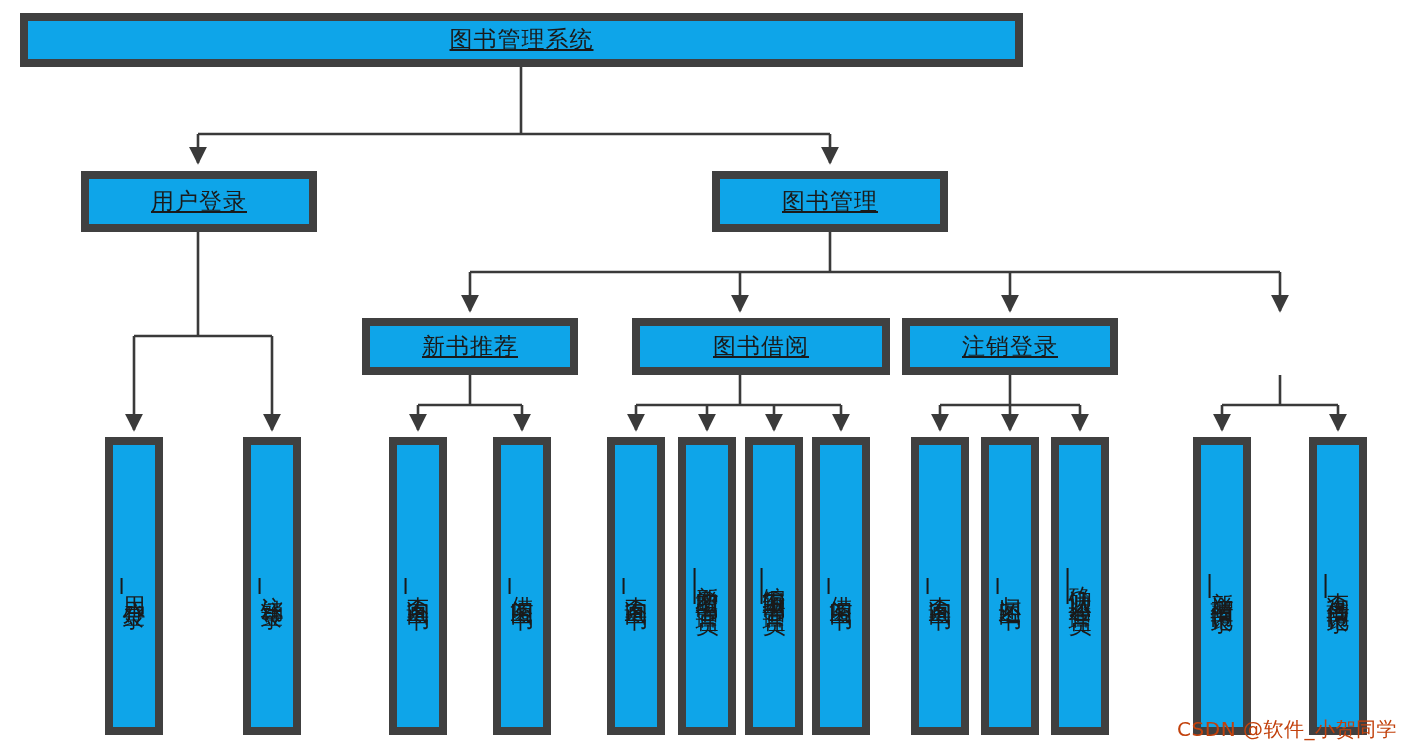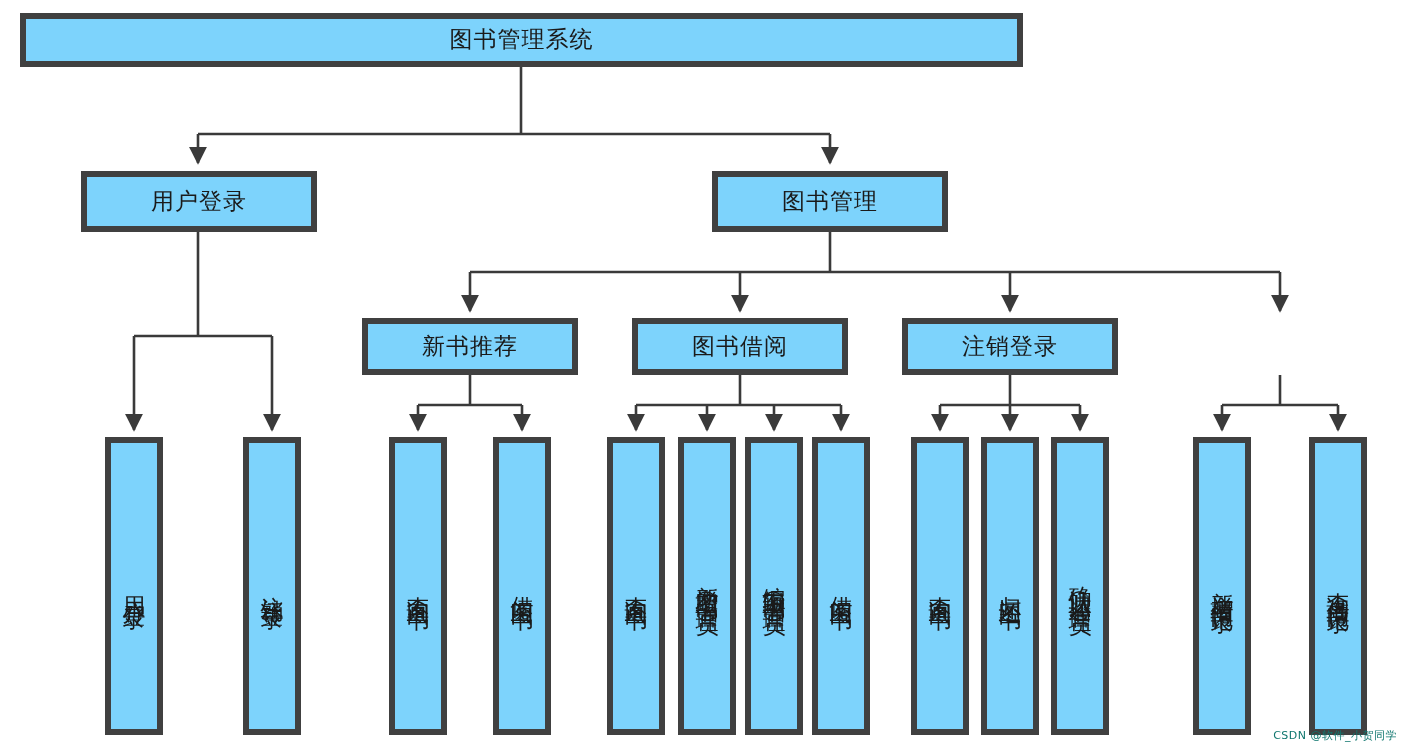--- a/index.html
+++ b/index.html
@@ -22,26 +22,27 @@
     position: absolute;
     left: 0;
     top: 0;
     width: 1405px;
     height: 747px;
     pointer-events: none;
   }
   .node {
     position: absolute;
     box-sizing: border-box;
-    background: #7dd3fc;
-    border: 6px solid #404040;
+    background: #0ea5e9;
+    border: 8px solid #404040;
     display: flex;
     align-items: center;
     justify-content: center;
     color: #1a1a1a;
+    text-decoration: underline;
   }
   .node-label {
     display: block;
     text-align: center;
     line-height: 1.12;
     white-space: nowrap;
   }
   
   .node.h .node-label {
     font-size: 23px;
@@ -62,22 +63,22 @@
     font-size: 23px;
     line-height: 1.18;
     letter-spacing: 4px;
     white-space: nowrap;
     max-height: 270px;
   }
   .watermark {
     position: absolute;
     right: 8px;
     bottom: 4px;
-    font-size: 11px;
-    color: #0f766e;
+    font-size: 20px;
+    color: #c2410c;
     letter-spacing: 0.5px;
     white-space: nowrap;
     user-select: none;
   }
 </style>
 </head>
 <body>
 
 <div id="diagram-root">
 
@@ -138,21 +139,21 @@
   <div class="node h" style="left:81px; top:171px; width:236px; height:61px;">
     <span class="node-label">用户登录</span>
   </div>
   <div class="node h" style="left:712px; top:171px; width:236px; height:61px;">
     <span class="node-label">图书管理</span>
   </div>
 
   <div class="node h" style="left:362px; top:318px; width:216px; height:57px;">
     <span class="node-label">新书推荐</span>
   </div>
-  <div class="node h" style="left:632px; top:318px; width:216px; height:57px;">
+  <div class="node h" style="left:632px; top:318px; width:258px; height:57px;">
     <span class="node-label">图书借阅</span>
   </div>
   <div class="node h" style="left:902px; top:318px; width:216px; height:57px;">
     <span class="node-label">注销登录</span>
   </div>
 
   <div class="node v" style="left:105px; top:437px; width:58px; height:298px;">
     <span class="node-label">用户登录</span>
   </div>
   <div class="node v" style="left:243px; top:437px; width:58px; height:298px;">

